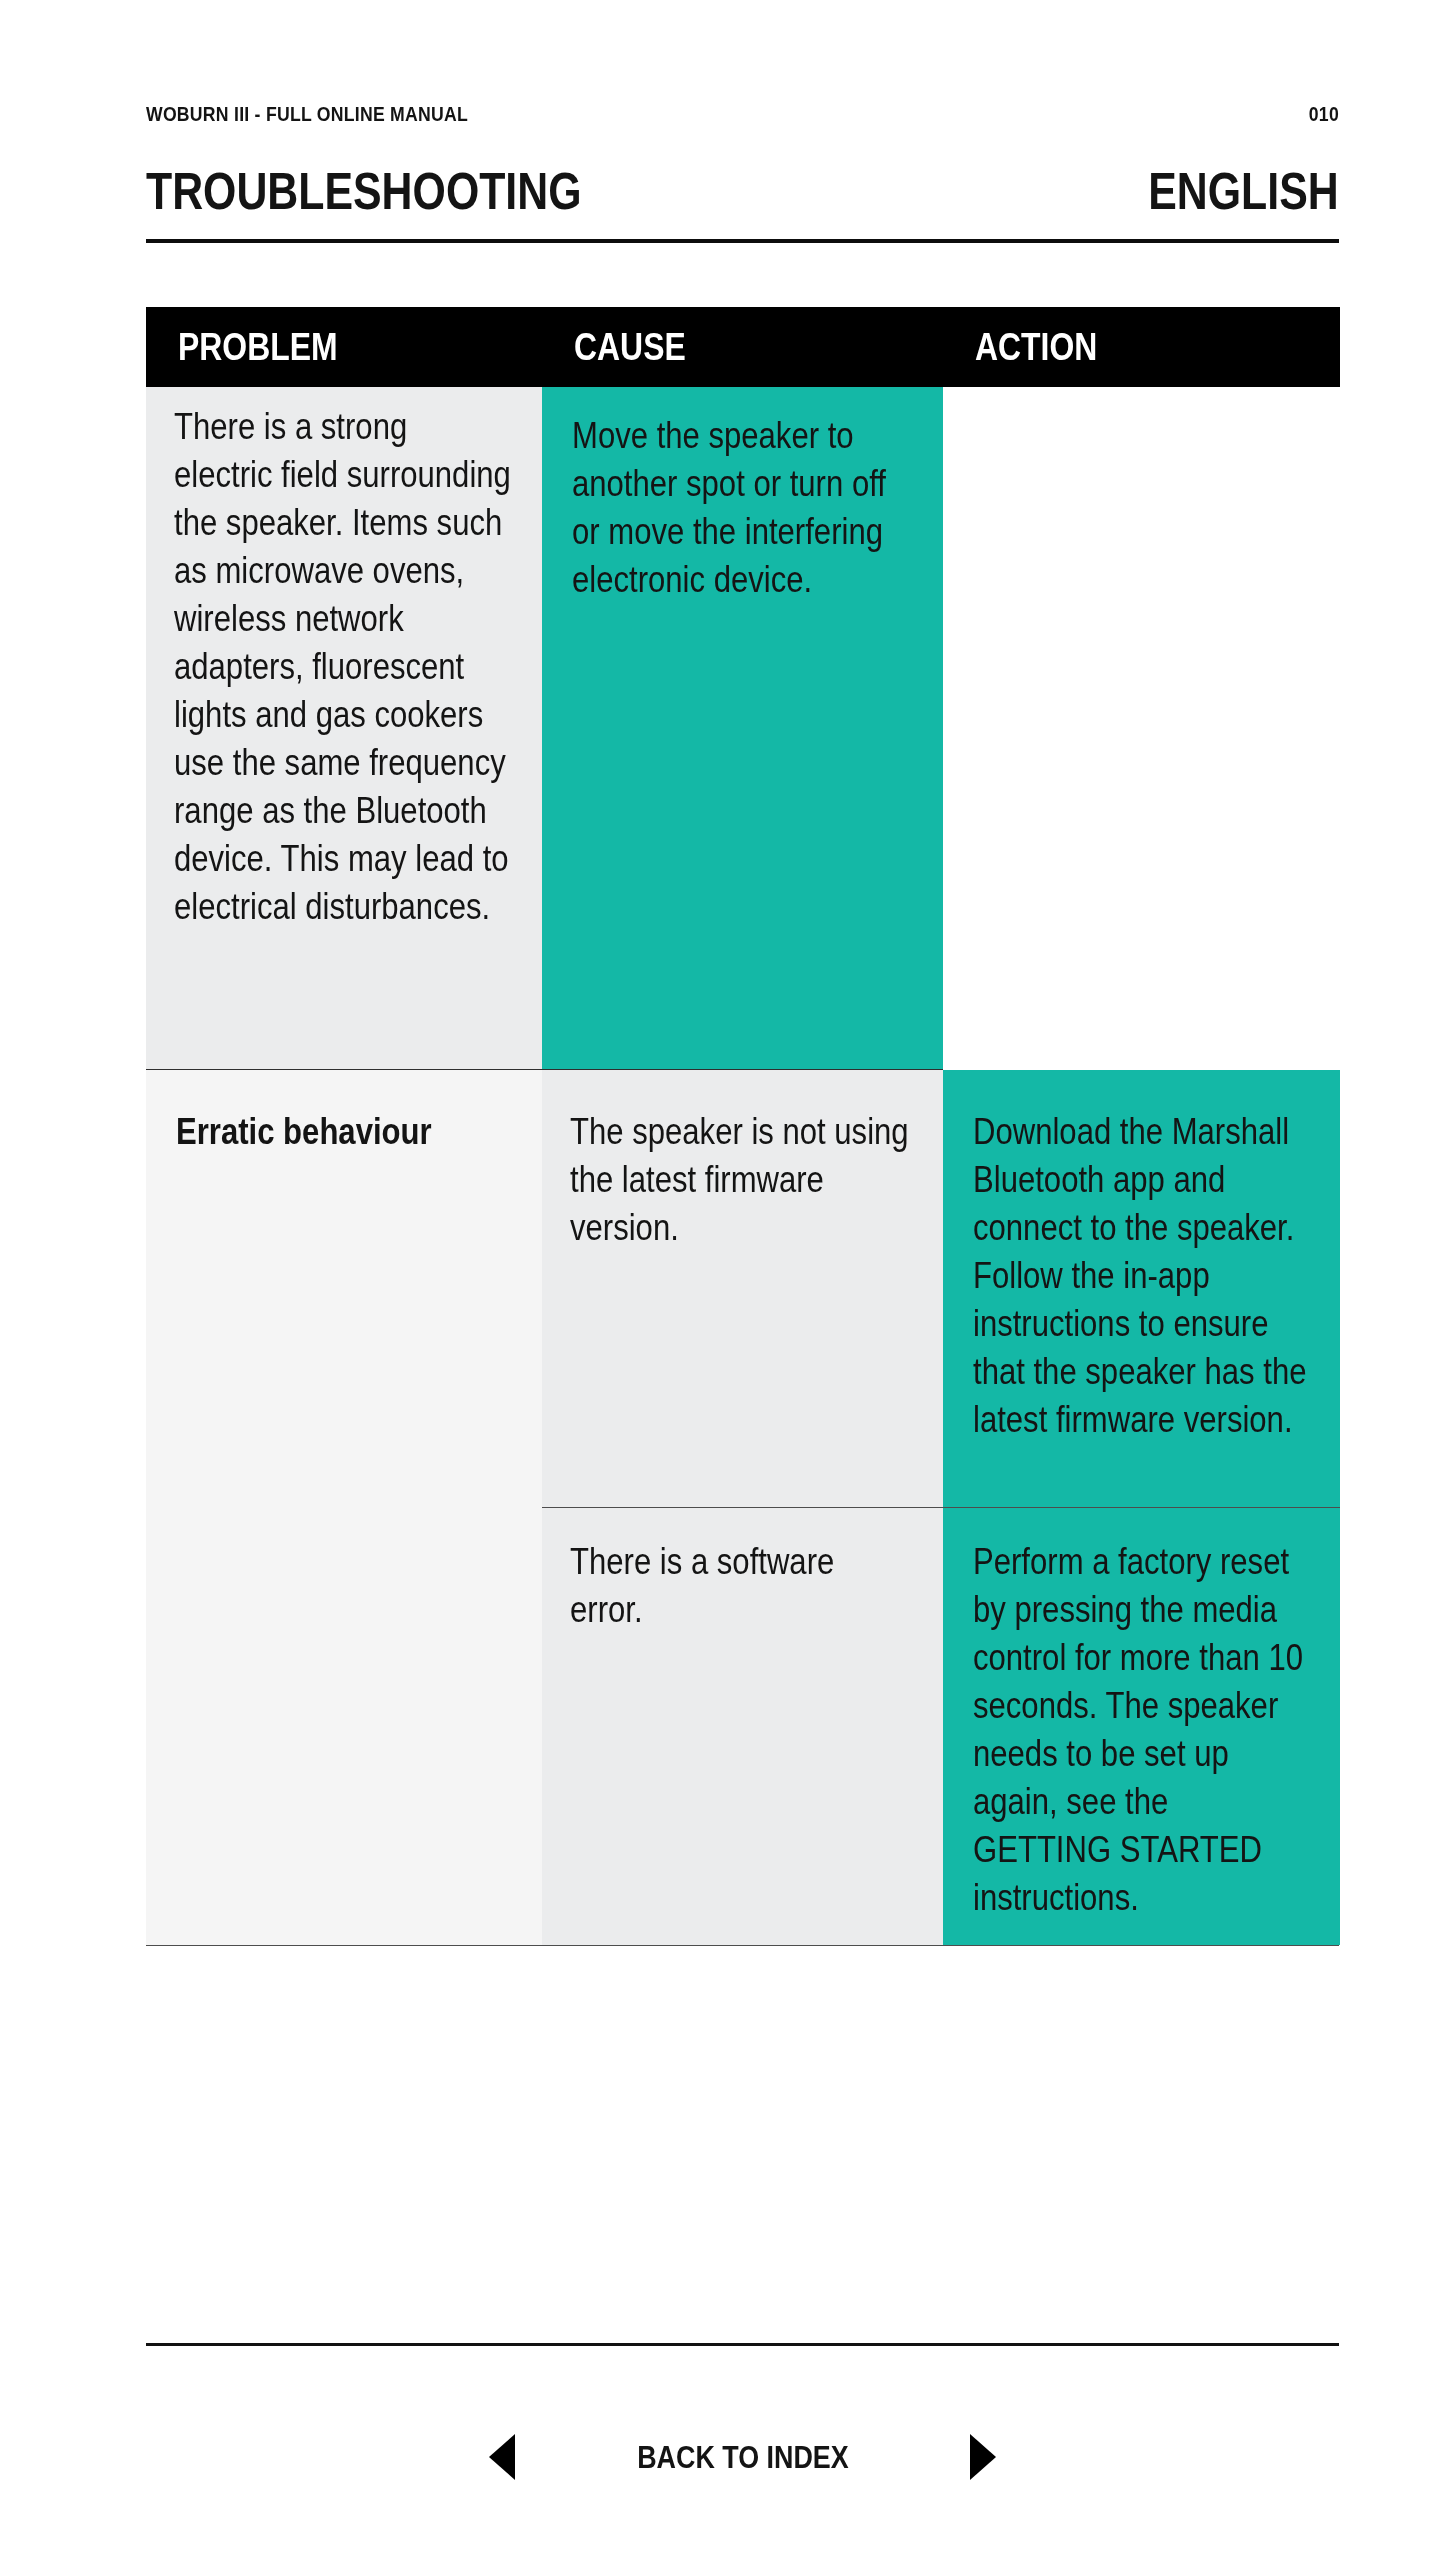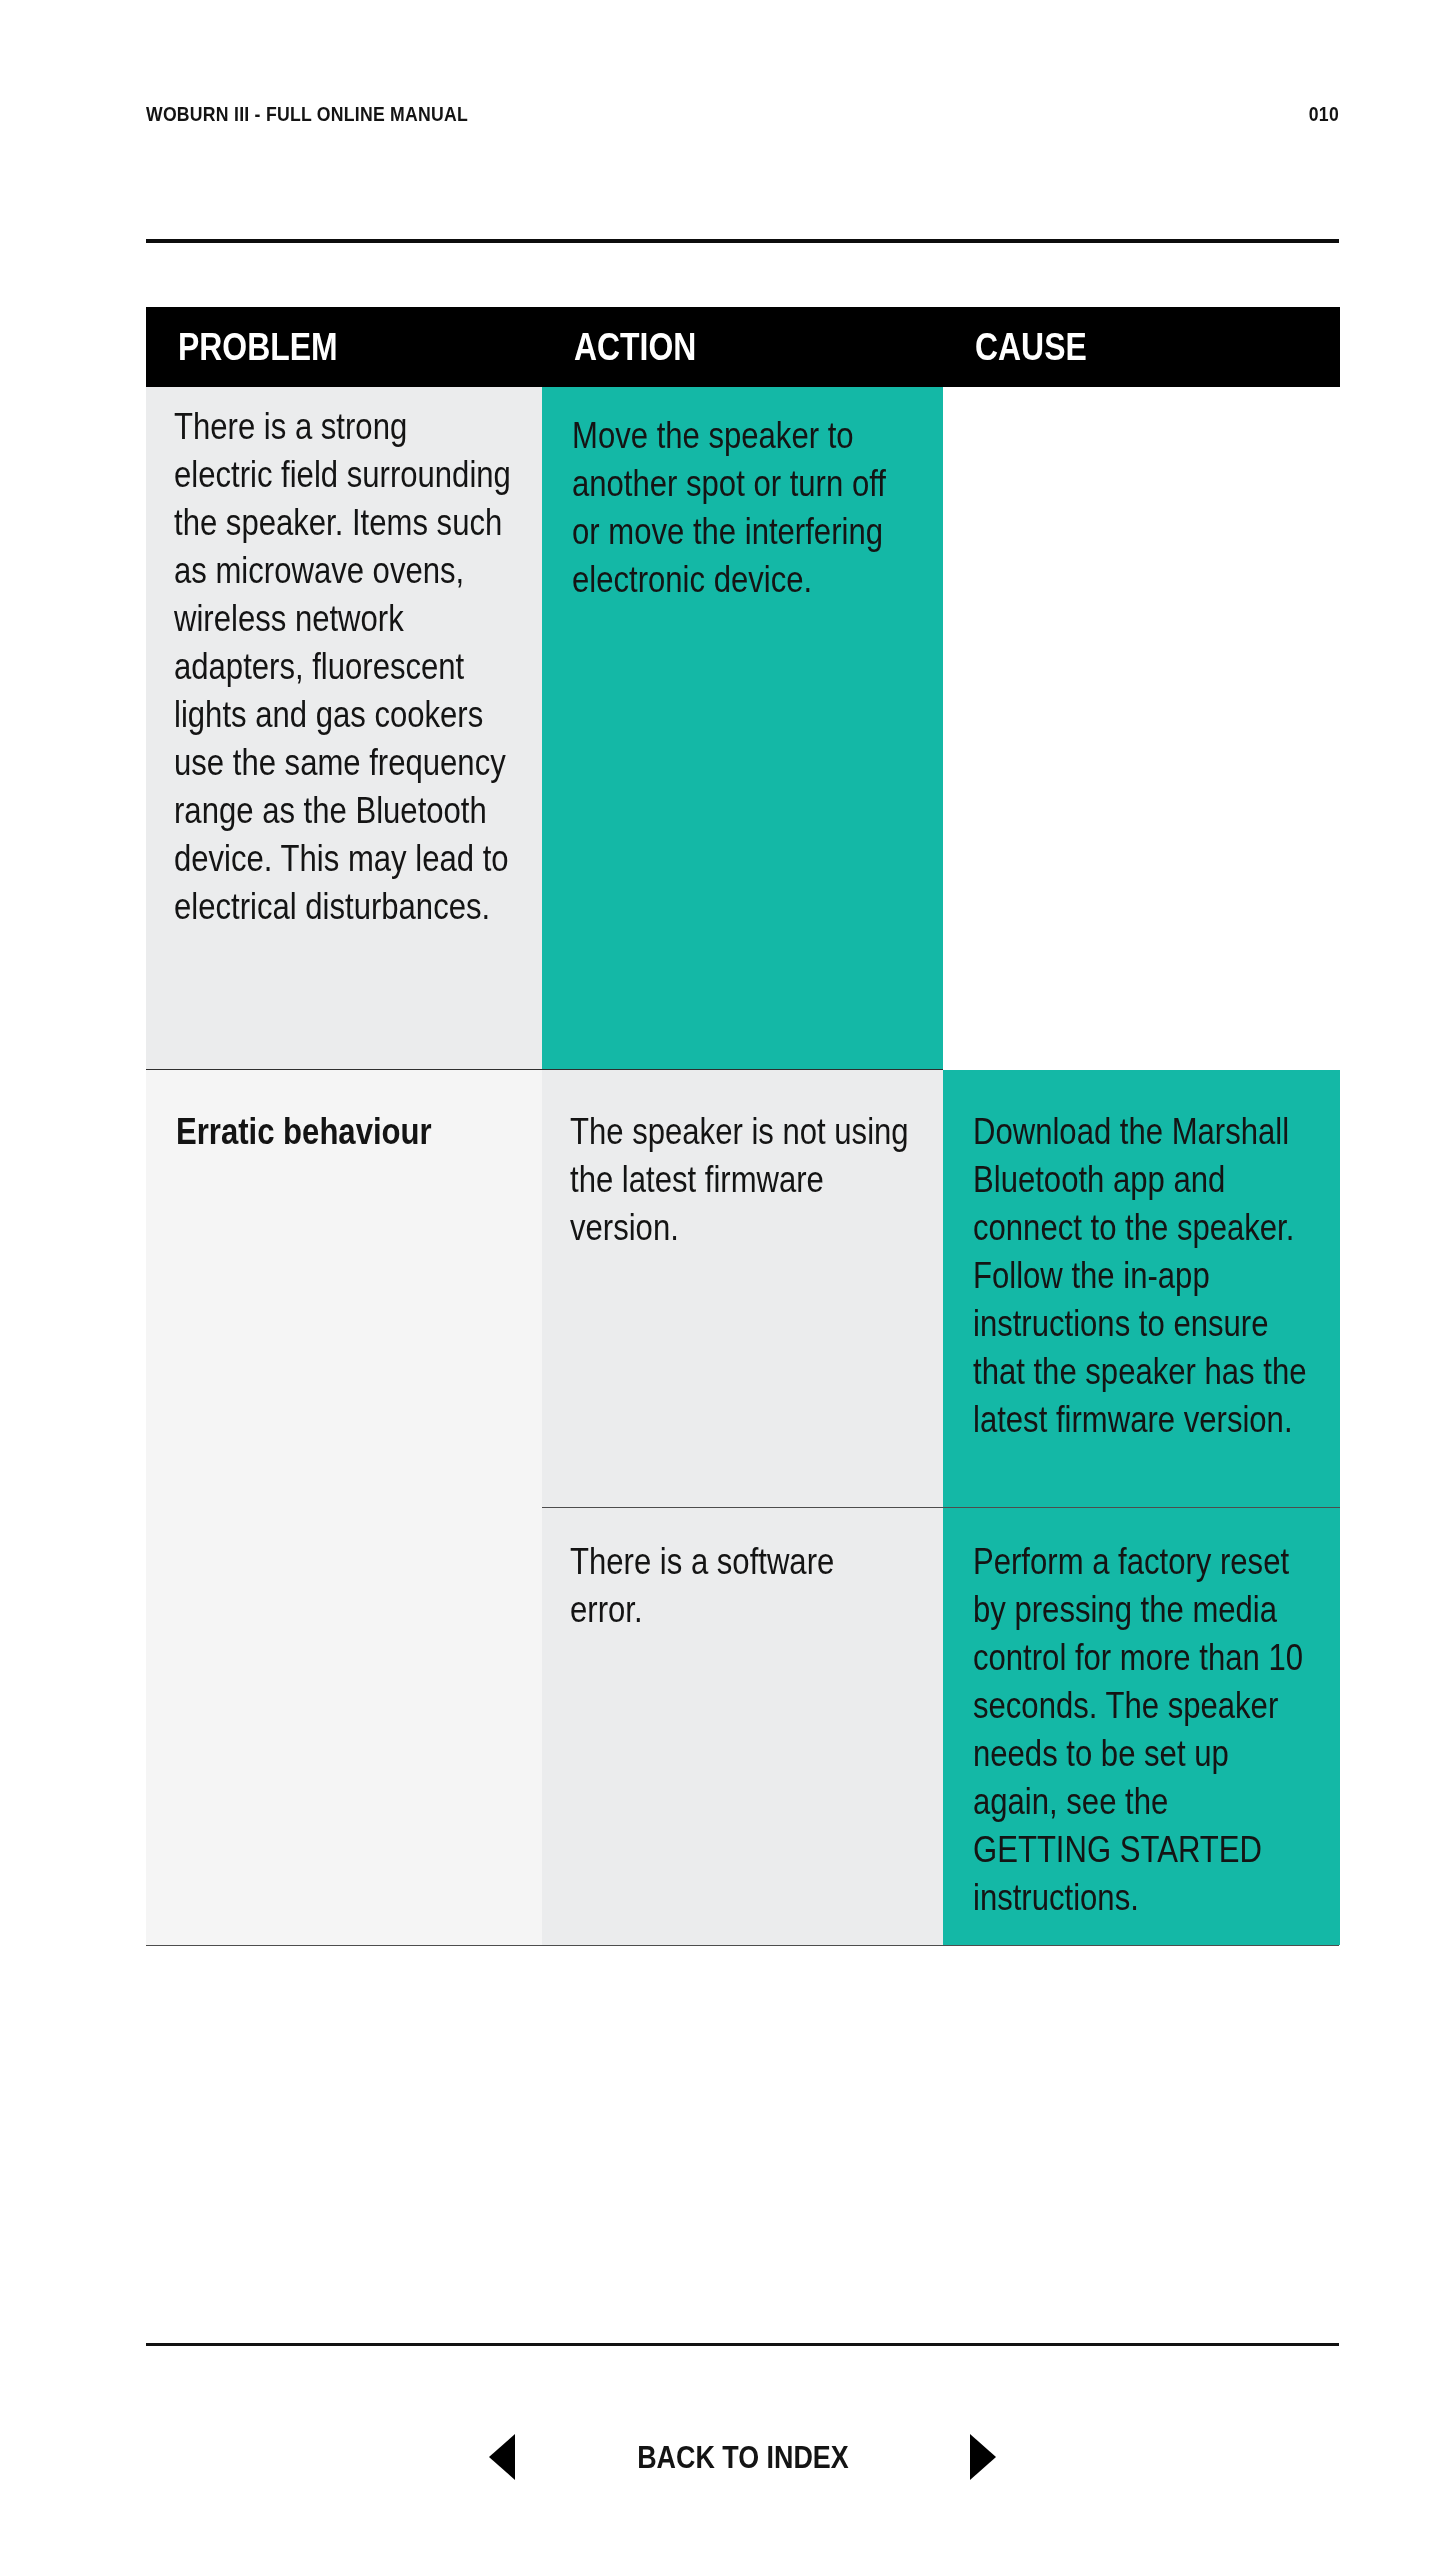--- a/index.html
+++ b/index.html
@@ -108,33 +108,37 @@
 <body>
 
 <div class="page">
   <div class="content">
 
     <div class="meta-row">
       <span class="cx ox-l">WOBURN III - FULL ONLINE MANUAL</span>
       <span class="cx ox-r">010</span>
     </div>
 
+    <div class="title-row">
+      <span class="cx ox-l">TROUBLESHOOTING</span>
+      <span class="cx ox-r">ENGLISH</span>
+    </div>
 
     <div class="title-rule"></div>
 
     <div class="tbl">
 
       <div class="cell th">
         <span class="cx ox-l">PROBLEM</span>
       </div>
       <div class="cell th">
-        <span class="cx ox-l">ACTION</span>
+        <span class="cx ox-l">CAUSE</span>
       </div>
       <div class="cell th">
-        <span class="cx ox-l">CAUSE</span>
+        <span class="cx ox-l">ACTION</span>
       </div>
 
       <div class="cell c2 rowsep">
         <div class="cellText">There is a strong electric field surrounding the speaker. Items such as microwave ovens, wireless network adapters, fluorescent lights and gas cookers use the same frequency range as the Bluetooth device. This may lead to electrical disturbances.</div>
       </div>
       <div class="cell c3 rowsep">
         <div class="cellText">Move the speaker to another spot or turn off or move the interfering electronic device.</div>
       </div>
 
       <div class="cell c1 prob2 pt46">

